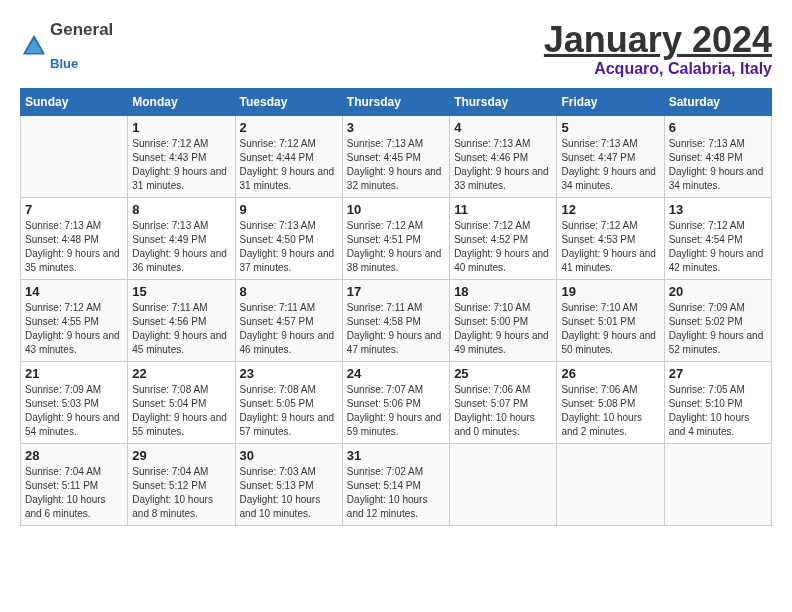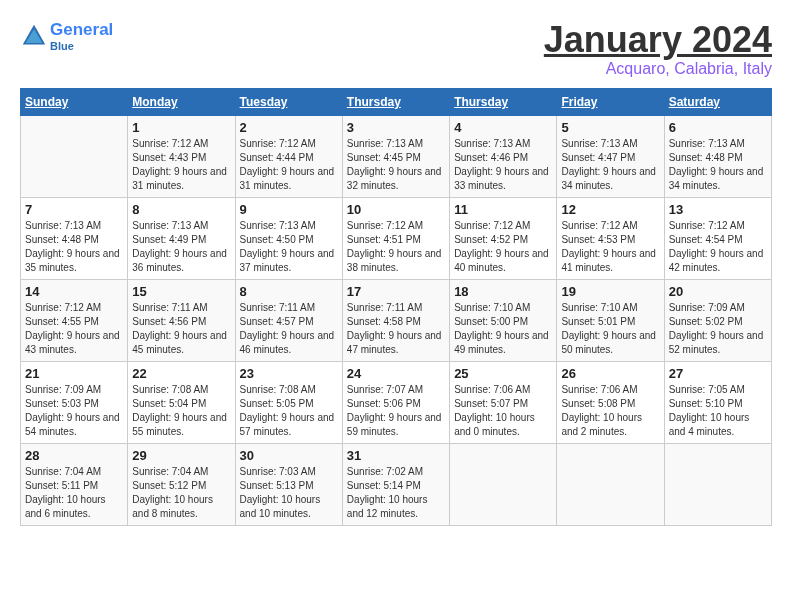--- a/index.html
+++ b/index.html
@@ -30,36 +30,36 @@
     }
     .month-title {
       font-size: 36px;
       font-weight: bold;
       color: #333;
       line-height: 1.1;
       text-decoration: underline;
     }
     .location {
       font-size: 16px;
-      color: #8b5cf6;
+      color: #4c1d95;
+      font-weight: bold;
     }
     table {
       width: 100%;
       border-collapse: collapse;
       font-size: 11px;
     }
     thead tr th {
       background-color: #2a6db5;
       color: #fff;
       padding: 6px 4px;
       text-align: left;
       font-size: 12px;
       font-weight: bold;
       border: 1px solid #2a6db5;
-      text-decoration: underline;
     }
     tbody tr td {
       border: 1px solid #ccc;
       vertical-align: top;
       padding: 4px;
       height: 80px;
       width: calc(100% / 7);
     }
     tbody tr:nth-child(odd) td {
       background-color: #f9f9f9;
@@ -82,22 +82,22 @@
 </head>
 <body>
 
 <div class="header">
   <div class="logo">
     <svg class="logo-icon" viewBox="0 0 40 40">
       <polygon points="20,4 36,32 4,32" fill="#2a6db5"></polygon>
       <polygon points="20,10 32,30 8,30" fill="#4a9fd4"></polygon>
     </svg>
     <div>
-      <div style="font-size:17px;font-weight:bold;color:#3b82f6;">General</div>
-      <div style="font-size:11px;font-weight:bold;color:#2a6db5;">Blue</div>
+      <div style="font-size:17px;font-weight:bold;color:#404040;">General</div>
+      <div style="font-size:13px;font-weight:bold;color:#2a6db5;margin-top:16px;">Blue</div>
     </div>
   </div>
   <div class="title-block">
     <div class="month-title">January 2024</div>
     <div class="location">Acquaro, Calabria, Italy</div>
   </div>
 </div>
 
 <table>
   <thead>

